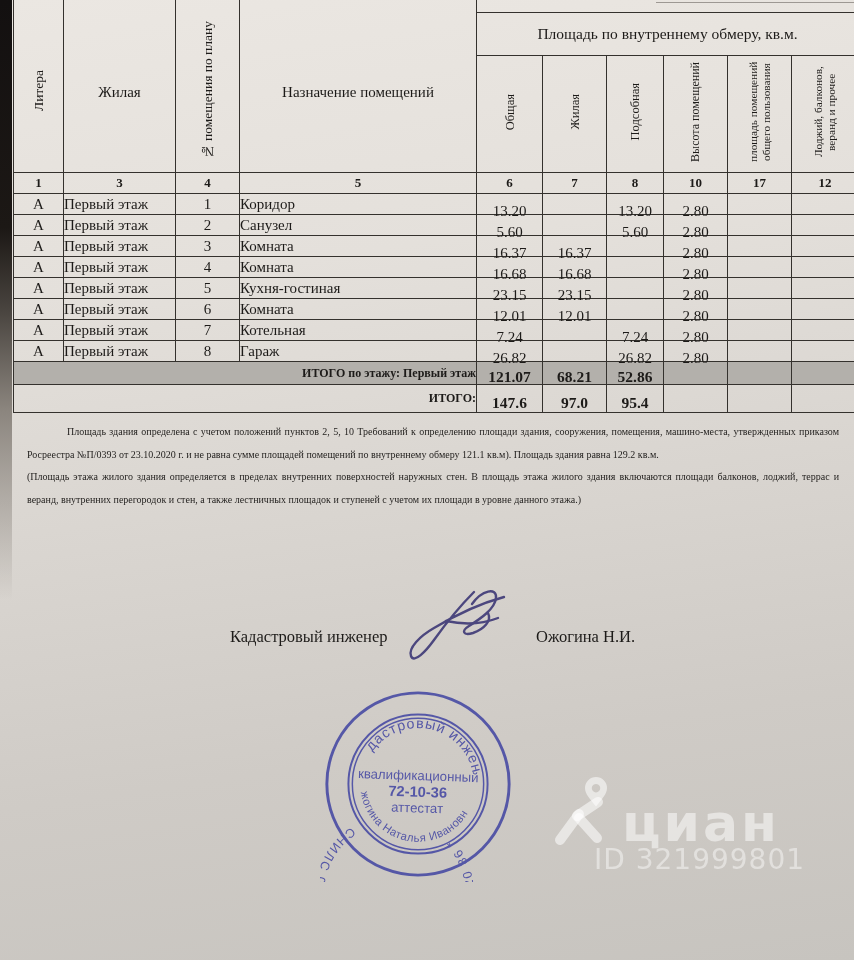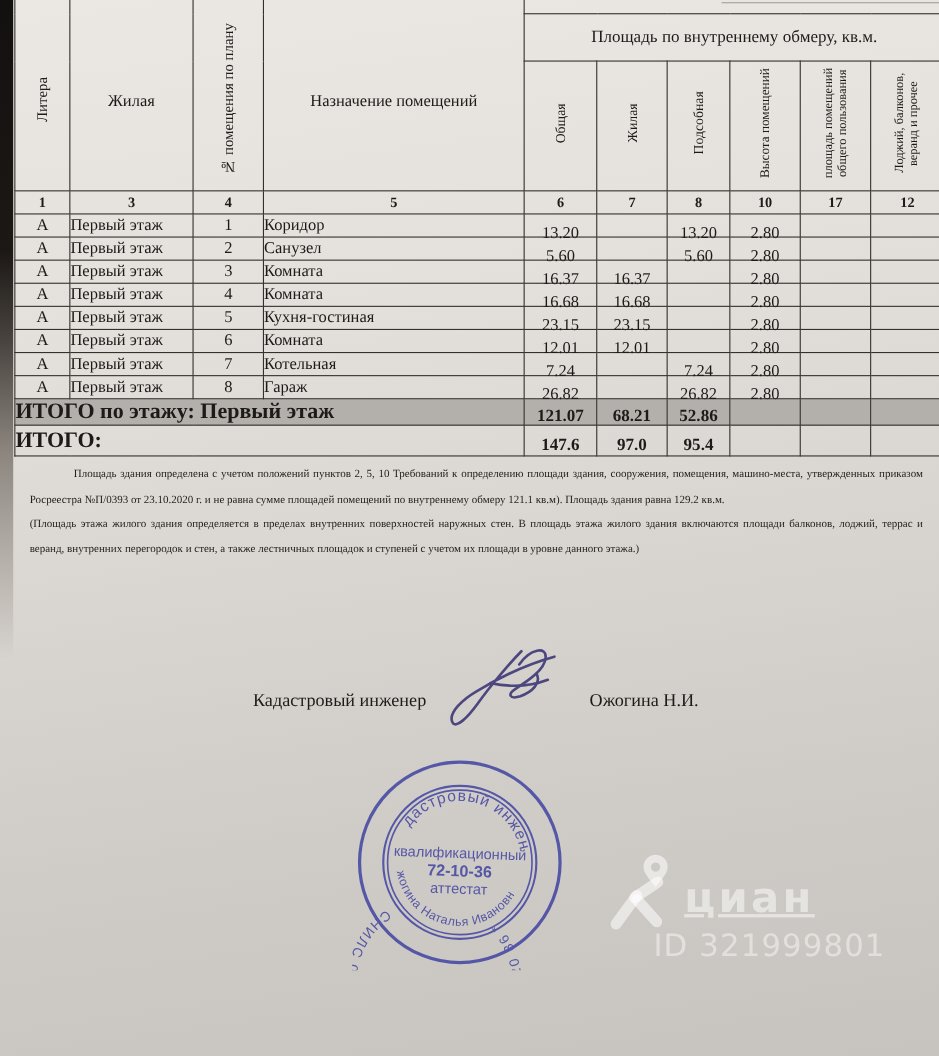--- a/index.html
+++ b/index.html
@@ -41,21 +41,21 @@
   .drow{height:21px;}
   .drow td{font-size:15px;vertical-align:middle;}
   .c-lit{text-align:center;}
   .c-floor{padding-left:5px;}
   .c-no{text-align:center;}
   .c-purp{padding-left:7px;}
   .c-num{text-align:center;}
   .off{position:relative;top:7px;display:inline-block;line-height:14px;}
   .off2{position:relative;top:4px;display:inline-block;line-height:14px;}
   .floor-total{height:23px;background:#b3b0ab;}
-  .tot-label{font-weight:bold;font-size:20px;padding-right:8px;vertical-align:middle;}
+  .tot-label{text-align:right;font-weight:bold;font-size:12px;padding-right:8px;vertical-align:middle;}
   .floor-total .c-num,.grand-total .c-num{font-weight:bold;font-size:15.5px;}
   .grand-total{height:28px;background:transparent;}
 
   
   .notes{position:absolute;left:27px;top:421px;width:812px;
     font-size:10px;line-height:22.6px;text-align:justify;color:#201e1c;}
   .notes p{margin:0;}
   .p-indent{text-indent:40px;}
 
   
@@ -63,22 +63,22 @@
   .sig-name{position:absolute;left:536px;top:627px;font-size:16.5px;text-align:center;}
   .sig-svg{position:absolute;left:402px;top:578px;}
 
   
   .stamp-svg{position:absolute;left:320px;top:686px;opacity:.88;}
   .stamp-svg text{font-family:"Liberation Sans",sans-serif;}
 
   
   .wm-icon{position:absolute;left:552px;top:776px;}
   .wm-brand{position:absolute;left:622px;top:797px;
-    font-family:"DejaVu Sans",sans-serif;font-weight:700;font-size:38px;line-height:1;
-    letter-spacing:3px;color:rgba(255,255,255,.5);text-decoration:underline;}
+    font-family:"DejaVu Sans",sans-serif;font-weight:700;font-size:52px;line-height:1;
+    letter-spacing:3px;color:rgba(255,255,255,.5);}
   .wm-id{position:absolute;left:594px;top:846px;
     font-family:"DejaVu Sans",sans-serif;font-weight:400;font-size:28px;line-height:1;
     letter-spacing:1px;color:rgba(255,255,255,.45);}
 </style>
 </head>
 <body>
 
 <div class="page">
   <div class="edge-strip"></div>
   <div class="topline"></div>

